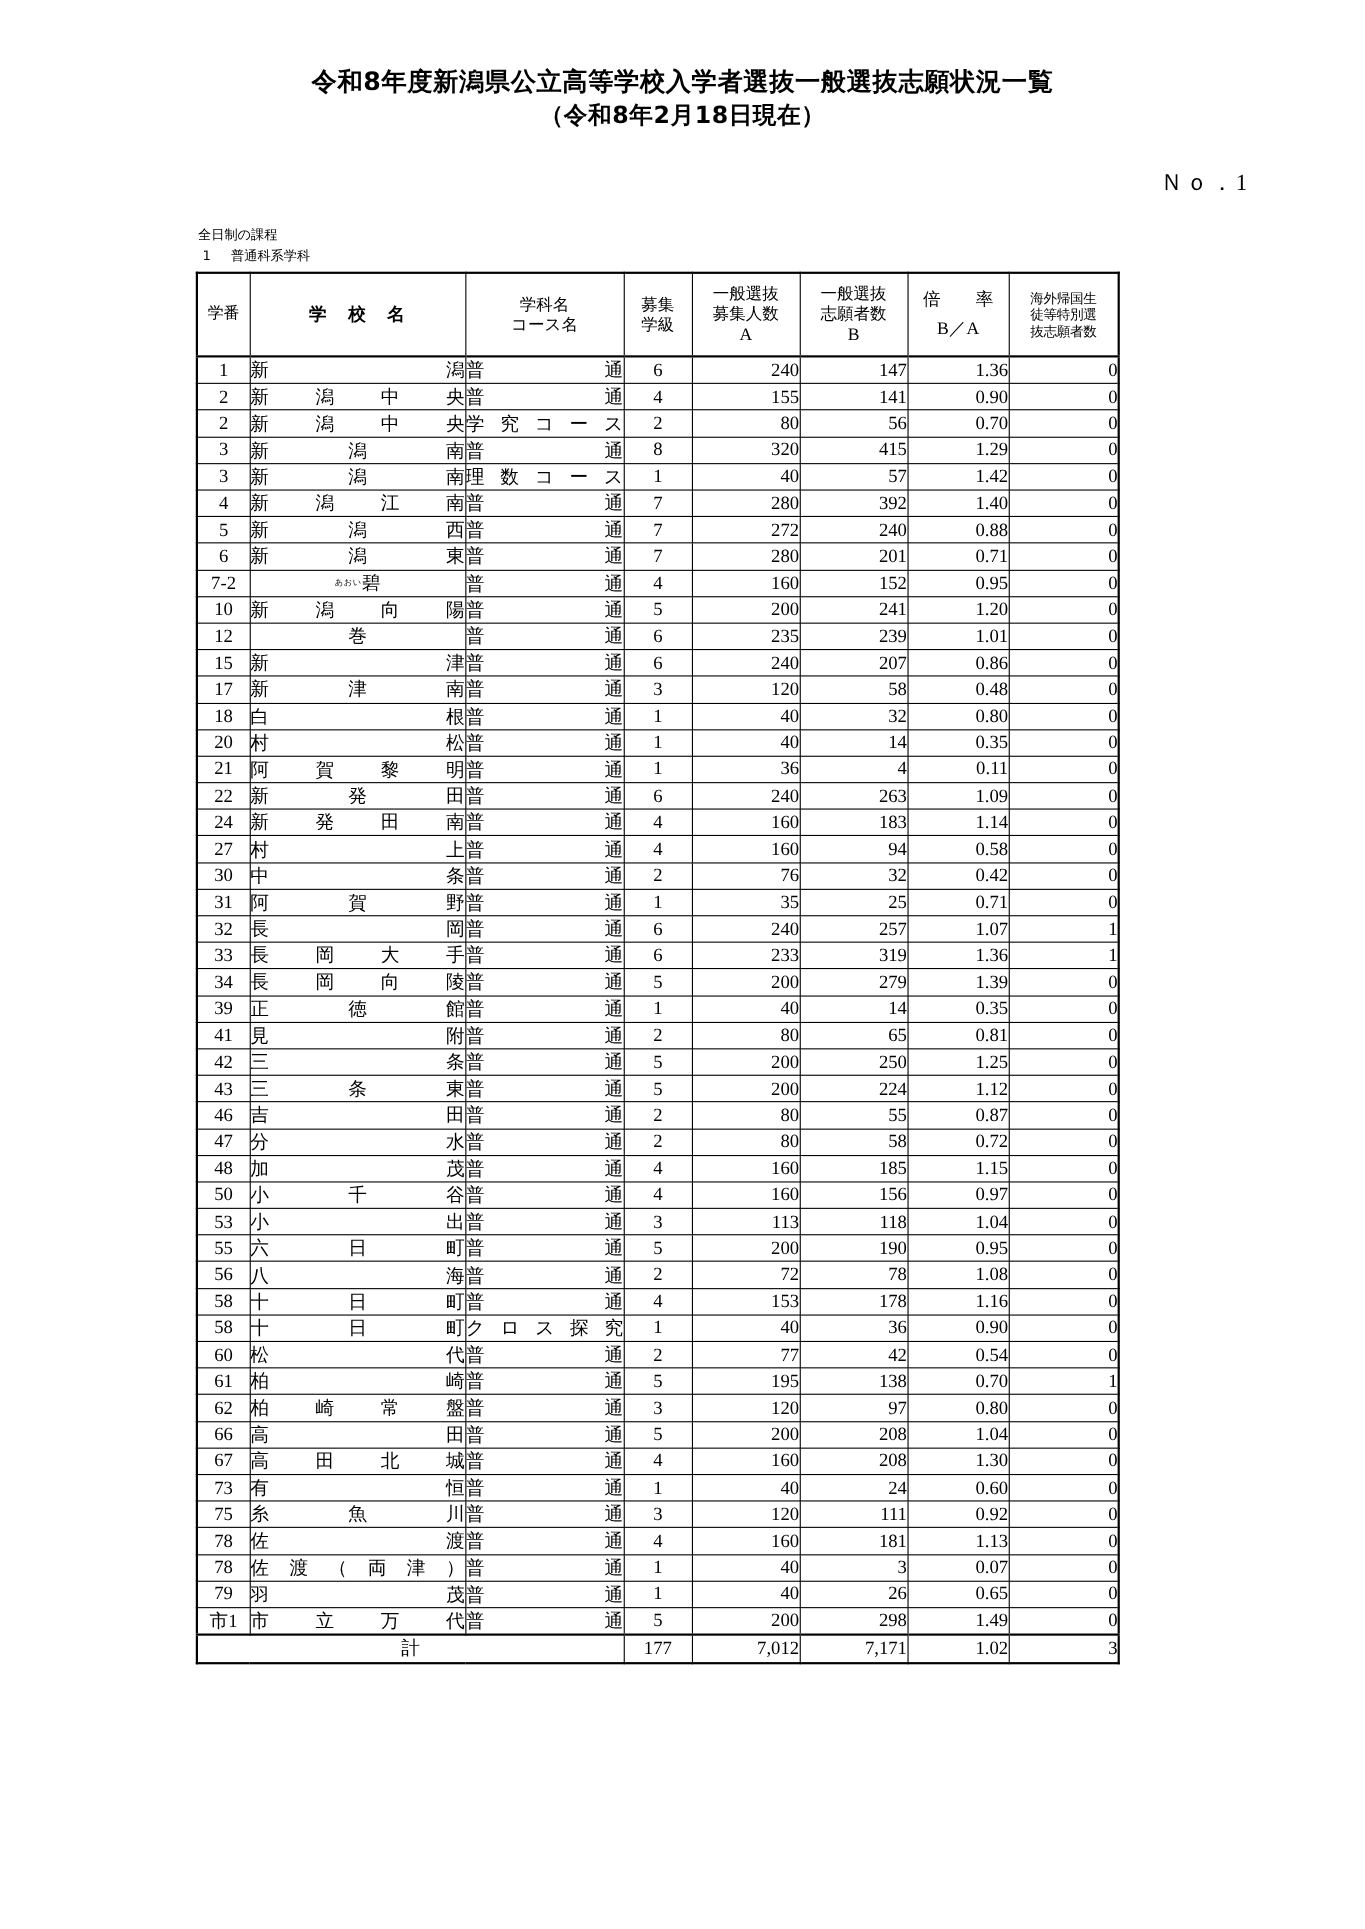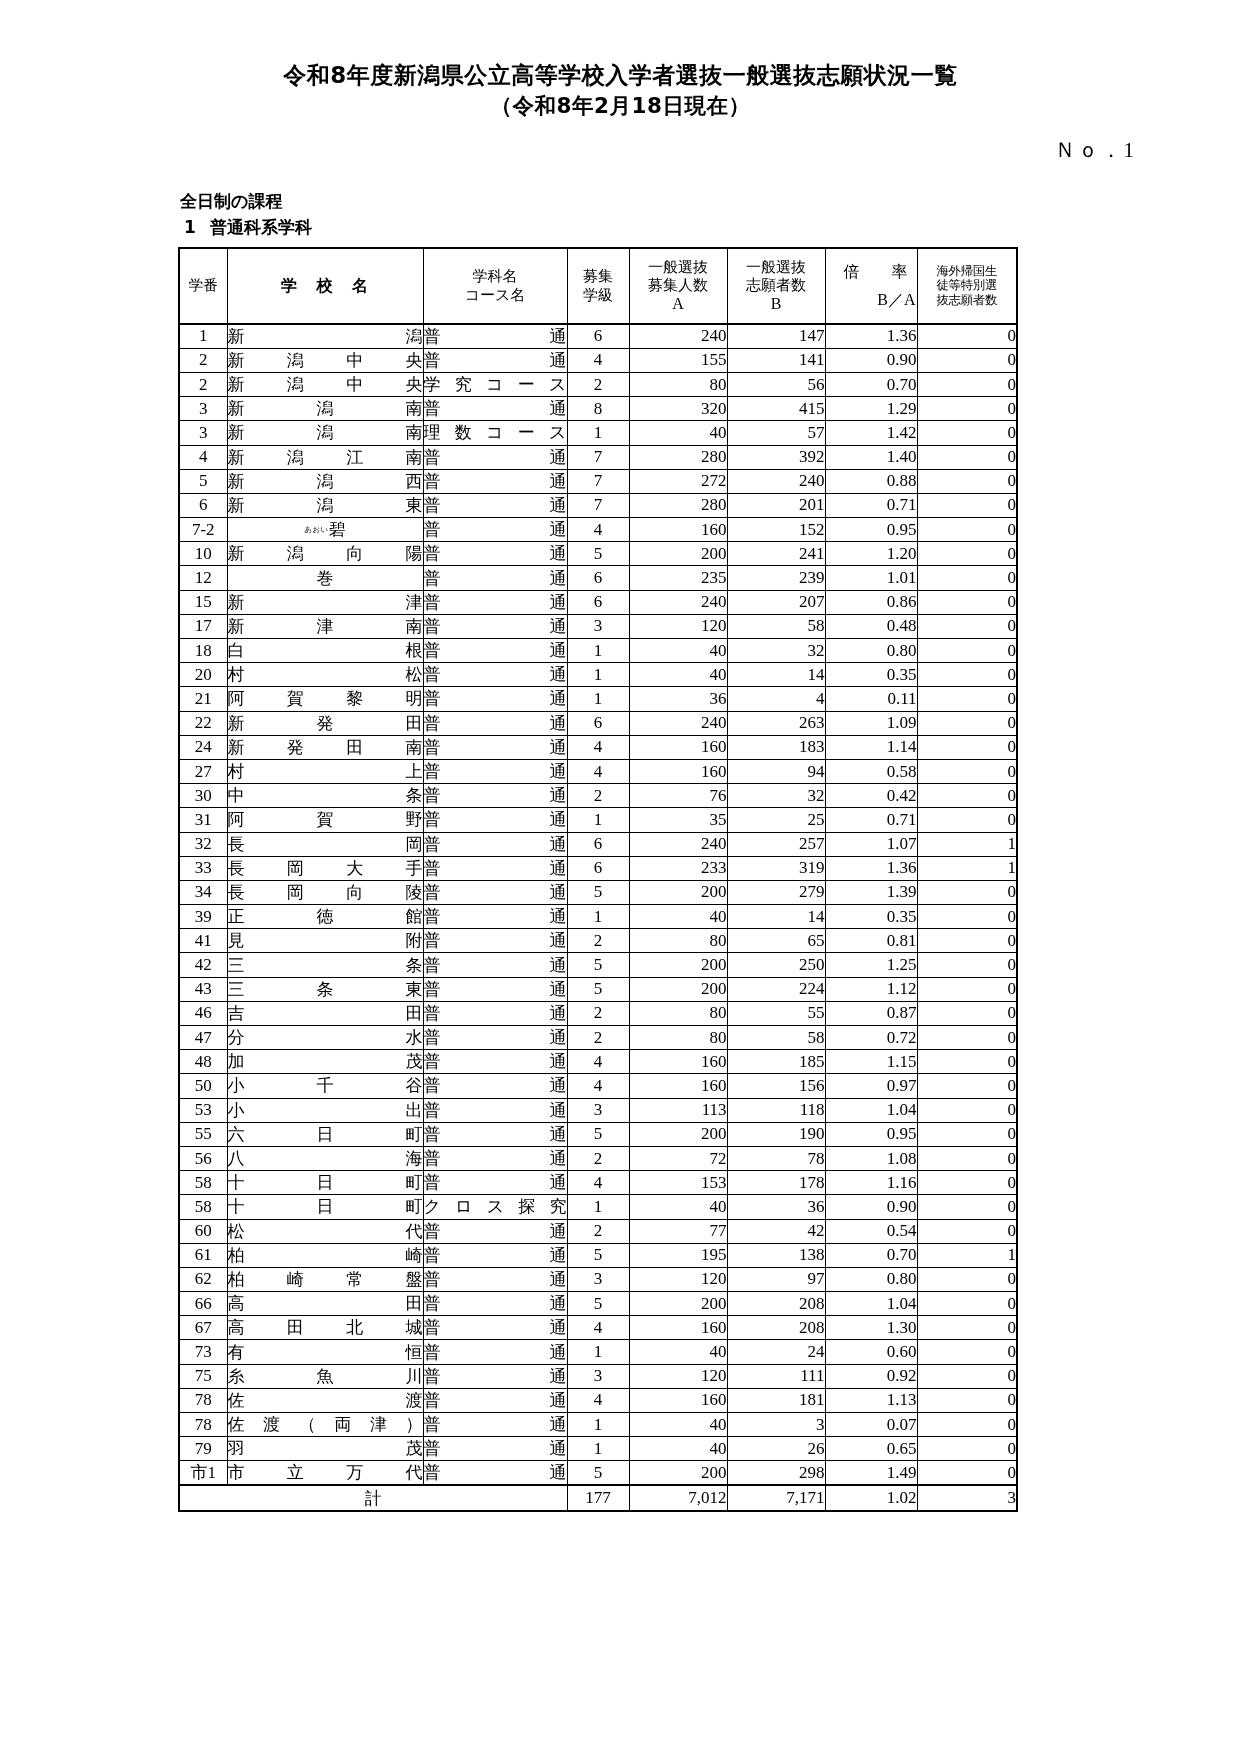--- a/index.html
+++ b/index.html
@@ -40,34 +40,33 @@
     font-family: "DejaVu Sans", "Liberation Sans", sans-serif;
     font-weight: bold;
     font-size: 21.5px;
     letter-spacing: 0.5px;
     line-height: 1.35;
   }
 
   .page-no {
     text-align: right;
     padding-right: 105px;
-    margin-top: 16px;
+    margin-top: 32px;
     font-family: "Liberation Serif", "DejaVu Serif", serif;
     font-size: 21px;
     letter-spacing: 2px;
   }
 
   
   .section-labels {
     margin-left: 180px;
     margin-top: 24px;
     font-family: "DejaVu Sans", "Liberation Sans", sans-serif;
-    font-size: 17px;
+    font-size: 12px;
     line-height: 1.55;
-    font-weight: bold;
   }
   .section-labels .lvl2 {
     padding-left: 4px;
   }
   .section-labels .lvl2 .num {
     display: inline-block;
     width: 26px;
   }
 
   
@@ -107,21 +106,21 @@
     height: 76px;
     text-align: center;
     font-family: "DejaVu Sans", "Liberation Sans", sans-serif;
     font-size: 15px;
     line-height: 1.22;
     border-bottom: 2px solid #000;
     padding: 2px 1px;
   }
   tr.hdr td.h-no      { font-size: 14.5px; }
   tr.hdr td.h-school  { letter-spacing: 7px; padding-left: 7px; font-size: 16px; font-weight: bold;}
-  tr.hdr td.h-ratio   { font-family: "Liberation Serif", serif; font-size: 16px; text-align: right; }
+  tr.hdr td.h-ratio   { font-family: "Liberation Serif", serif; font-size: 16px; }
   tr.hdr td.h-ratio .sp { letter-spacing: 8px; padding-left: 8px; }
   tr.hdr td.h-ret     { font-size: 12.4px; line-height: 1.18; letter-spacing: -0.3px; margin-left: 32px;}
   tr.hdr td.h-a .ab, tr.hdr td.h-b .ab { font-family: "Liberation Serif", serif; font-size: 16px;}
 
   
   tr.dat td {
     height: 24.2px;
     font-size: 17px;
   }
   td.no {

